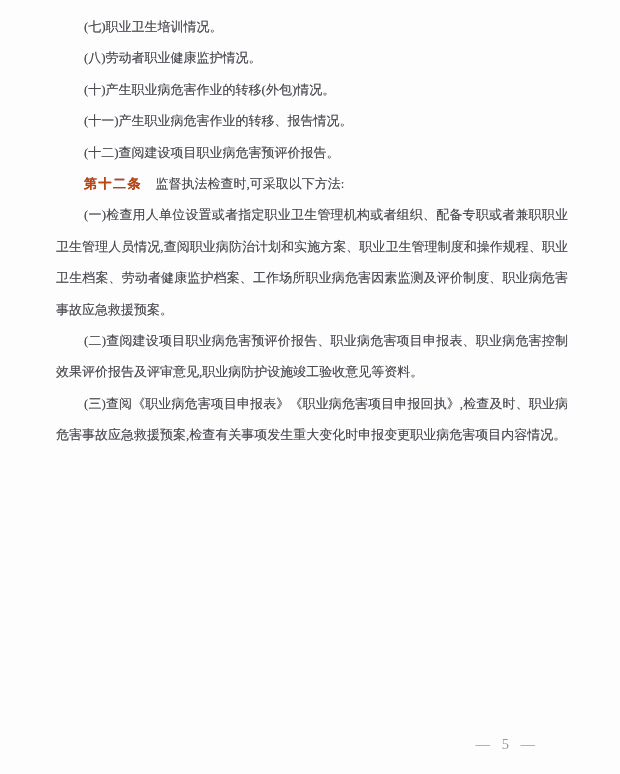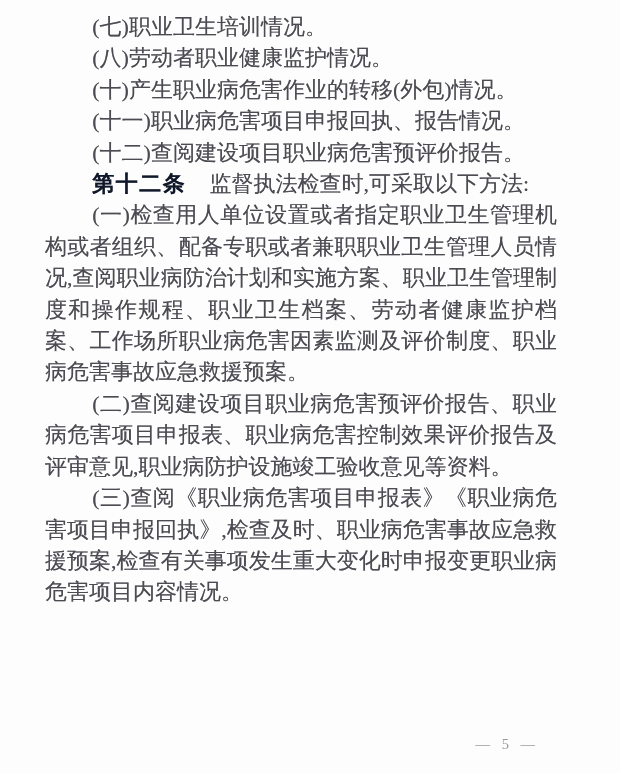--- a/index.html
+++ b/index.html
@@ -10,39 +10,39 @@
   .page {
     position: relative;
     width: 620px;
     height: 774px;
     background: #fdfdfd;
     overflow: hidden;
     font-family: "Liberation Serif", "DejaVu Serif", serif;
   }
   .content {
     position: absolute;
-    left: 45px;
+    left: 56px;
     top: 11px;
     width: 512px;
-    font-size: 22px;
+    font-size: 13px;
     line-height: 31.4px;
     color: #4b4b52;
     text-align: justify;
     text-justify: inter-ideograph;
     text-shadow: 0 0 0.5px rgba(75,75,82,0.55);
   }
   .content p {
     margin: 0;
     padding: 0;
     text-indent: 2.15em;
     word-break: break-all;
   }
   .article-label {
     font-weight: bold;
-    color: #0f172a;
+    color: #c2410c;
     letter-spacing: 1.5px;
     margin-right: 1.05em;
     text-shadow: 0 0 0.5px rgba(56,56,62,0.7);
   }
   .footer {
     position: absolute;
     top: 736px;
     right: 84px;
     font-size: 14.5px;
     letter-spacing: 1px;
@@ -51,21 +51,21 @@
   }
 </style>
 </head>
 <body>
 
 <div class="page">
   <div class="content">
     <p>(七)职业卫生培训情况。</p>
     <p>(八)劳动者职业健康监护情况。</p>
     <p>(十)产生职业病危害作业的转移(外包)情况。</p>
-    <p>(十一)职业病危害项目申报回执、报告情况。</p>
+    <p>(十一)产生职业病危害作业的转移、报告情况。</p>
     <p>(十二)查阅建设项目职业病危害预评价报告。</p>
     <p><span class="article-label">第十二条</span><span>监督执法检查时,可采取以下方法:</span></p>
     <p>(一)检查用人单位设置或者指定职业卫生管理机构或者组织、配备专职或者兼职职业卫生管理人员情况,查阅职业病防治计划和实施方案、职业卫生管理制度和操作规程、职业卫生档案、劳动者健康监护档案、工作场所职业病危害因素监测及评价制度、职业病危害事故应急救援预案。</p>
     <p>(二)查阅建设项目职业病危害预评价报告、职业病危害项目申报表、职业病危害控制效果评价报告及评审意见,职业病防护设施竣工验收意见等资料。</p>
     <p>(三)查阅《职业病危害项目申报表》《职业病危害项目申报回执》,检查及时、职业病危害事故应急救援预案,检查有关事项发生重大变化时申报变更职业病危害项目内容情况。</p>
   </div>
   <div class="footer">— 5 —</div>
 </div>
 
 </body></html>

